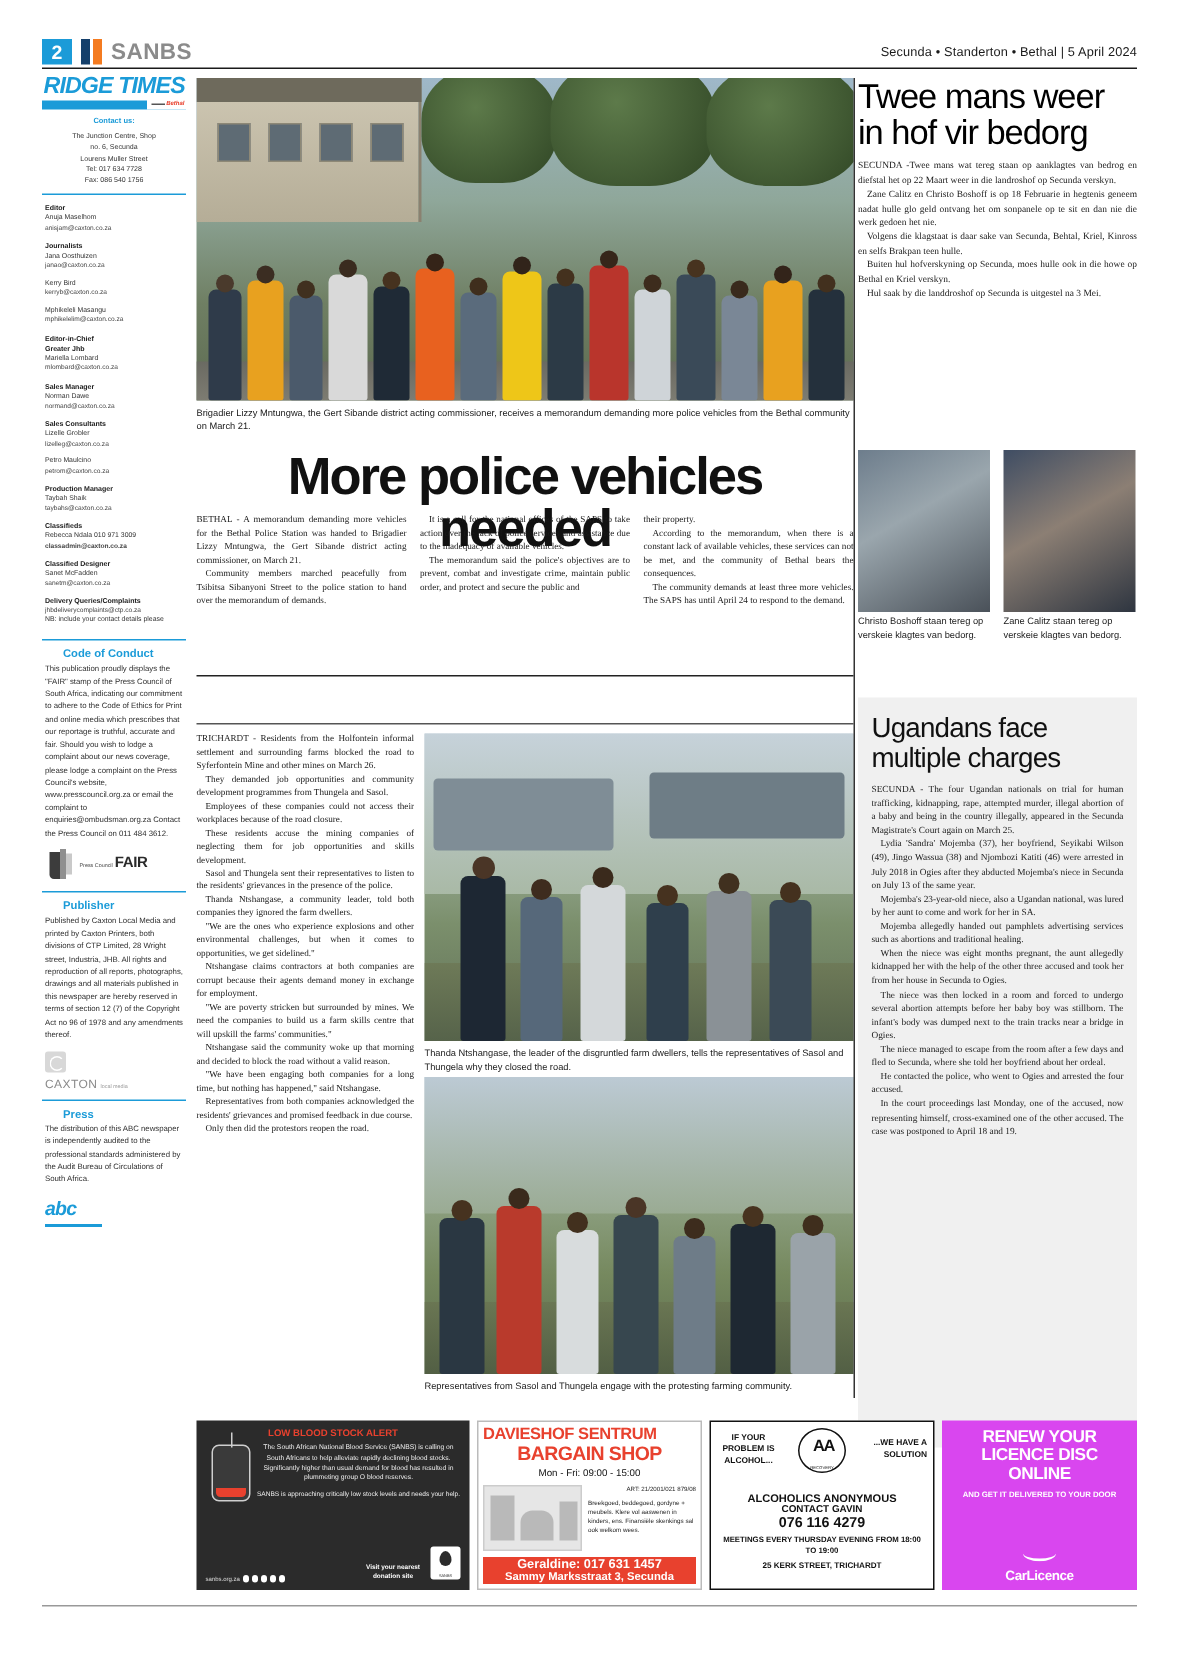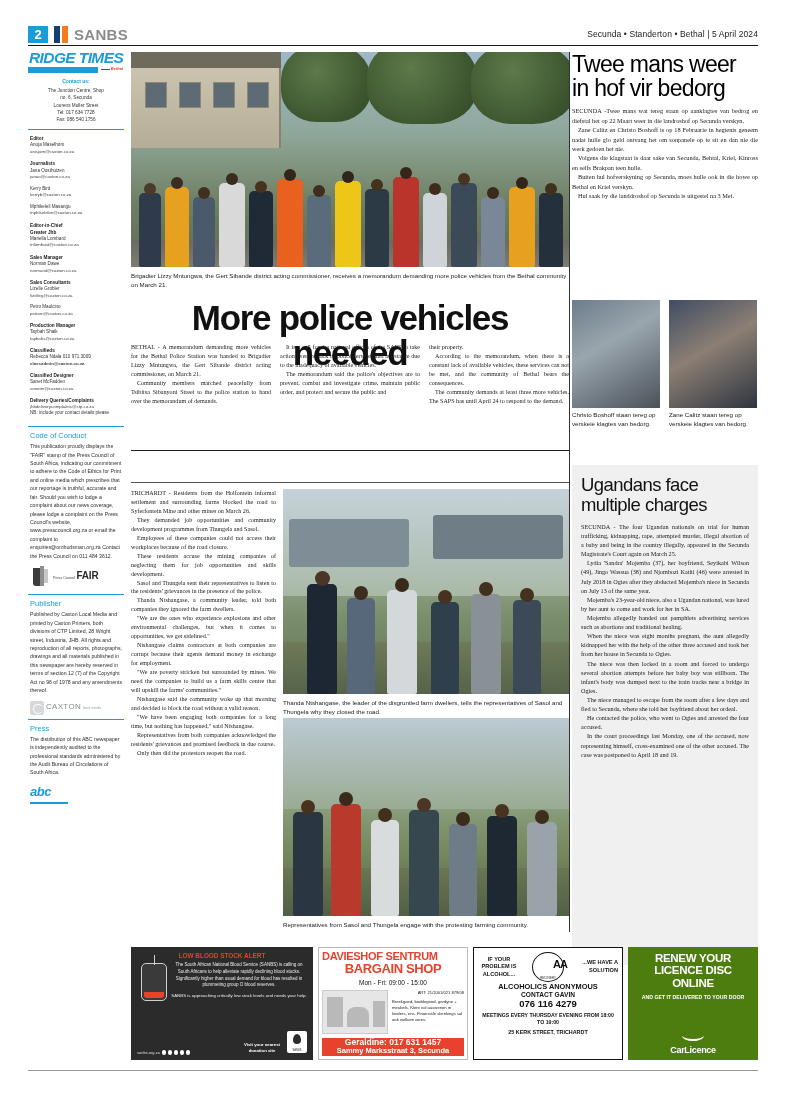--- a/index.html
+++ b/index.html
@@ -57,35 +57,35 @@
   .contact-line { font-size: 4.7px; line-height: 1.55; color: #333; }
 
   .staff { padding: 5px 2px 4px; border-bottom: 1.5px solid #1b9bd8; }
   .staff-grp { margin-bottom: 4.5px; }
   .staff-role { font-weight: bold; font-size: 4.7px; color: #1a1a1a; }
   .staff-name { font-size: 4.6px; color: #333; }
   .staff-mail { font-size: 4.4px; color: #444; }
   .staff-mail.b { font-weight: bold; }
 
   .codeblk { padding: 5px 2px 4px; border-bottom: 1.5px solid #1b9bd8; }
-  .blk-head { color: #1b9bd8; font-weight: normal; font-size: 7.5px; margin-bottom: 2px; line-height: 1.1; }
+  .blk-head { color: #1b9bd8; font-weight: bold; font-size: 7.5px; margin-bottom: 2px; line-height: 1.1; margin-left: 12px; }
   .blk-body { font-size: 5.2px; line-height: 1.62; color: #2e2e2e; }
 
   .fairlogo { display: flex; align-items: center; gap: 3px; margin: 6px 0 4px; padding-left: 3px; }
   .fair-mark { width: 17px; height: 20px; position: relative; }
   .fair-mark i { position: absolute; display: block; }
   .fm1 { left: 0; top: 2px; width: 7px; height: 18px; background: #3c3c3c; border-radius: 0 0 0 3px; }
   .fm2 { left: 7px; top: 0; width: 4px; height: 20px; background: #8f8f8f; }
   .fm3 { left: 11px; top: 3px; width: 4px; height: 14px; background: #c9c9c9; }
   .fair-txt { line-height: 1; }
   .fair-small { font-size: 3.6px; color: #3c3c3c; line-height: 1.15; }
   .fair-big { font-size: 10px; font-weight: bold; color: #2a2a2a; letter-spacing: -.2px; }
 
   .pubblk { padding: 5px 2px 4px; border-bottom: 1.5px solid #1b9bd8; }
-  .caxton { display: flex; flex-direction: row; gap: 2px; margin-top: 6px; }
+  .caxton { display: flex; flex-direction: column; gap: 2px; margin-top: 6px; }
   .cax-mark {
     width: 14px; height: 14px; background: #d8d8d8; border-radius: 2px;
     position: relative;
   }
   .cax-mark::after {
     content: ""; position: absolute; left: 3px; top: 3px; width: 8px; height: 8px;
     border: 1.6px solid #fff; border-radius: 50%; border-right-color: transparent;
   }
   .cax-row { display: flex; align-items: baseline; gap: 2px; }
   .cax-name { font-size: 8px; color: #8a8a8a; letter-spacing: .3px; }
@@ -243,29 +243,29 @@
   .dv-desc { font-size: 4.2px; line-height: 1.45; color: #222; margin-top: 4px; }
   .dv-bar { position: absolute; left: 3px; right: 3px; bottom: 3px; background: #e8412e; color: #fff; text-align: center; }
   .dv-b1 { font-weight: bold; font-size: 8.5px; line-height: 1.15; }
   .dv-b2 { font-weight: bold; font-size: 7.5px; line-height: 1.15; }
 
   .ad-aa { width: 150px; background: #fff; border: 1.2px solid #111; padding: 4px; text-align: center; }
   .aa-top { display: flex; align-items: center; justify-content: space-between; }
   .aa-side { font-size: 5.6px; font-weight: bold; line-height: 1.35; color: #111; width: 42px; }
   .aa-tri { width: 34px; height: 30px; position: relative; }
   .aa-circ { position: absolute; left: 1px; top: 0; width: 32px; height: 30px; border: 1.2px solid #111; border-radius: 50%; }
-  .aa-letters { position: absolute; left: 12px; top: 6px; width: 34px; text-align: center; font-size: 11px; font-weight: bold; color: #111; letter-spacing: -1px; }
+  .aa-letters { position: absolute; left: 1px; top: 6px; width: 34px; text-align: center; font-size: 11px; font-weight: bold; color: #111; letter-spacing: -1px; }
   .aa-sub { position: absolute; left: 0; bottom: 2px; width: 34px; text-align: center; font-size: 2.8px; color: #111; }
-  .aa-n1 { font-size: 7.4px; font-weight: bold; margin-top: 0; color: #111; }
+  .aa-n1 { font-size: 7.4px; font-weight: bold; margin-top: 12px; color: #111; }
   .aa-n2 { font-size: 6.6px; font-weight: bold; color: #111; }
   .aa-n3 { font-size: 9.5px; font-weight: bold; color: #111; }
   .aa-n4 { font-size: 5.2px; font-weight: bold; margin-top: 3px; color: #111; line-height: 1.4; }
   .aa-n5 { font-size: 5.4px; font-weight: bold; color: #111; margin-top: 2px; }
 
-  .ad-licence { width: 130px; background: #4d7c0f; color: #fff; padding: 5px 6px; text-align: center; position: relative; }
+  .ad-licence { width: 130px; background: #d946ef; color: #fff; padding: 5px 6px; text-align: center; position: relative; }
   .lc-t { font-size: 11.5px; font-weight: bold; line-height: 1.08; letter-spacing: -.3px; }
   .lc-s { font-size: 5.2px; font-weight: bold; margin-top: 5px; line-height: 1.35; }
   .lc-logo { position: absolute; left: 0; bottom: 5px; width: 100%; font-size: 9px; font-weight: bold; letter-spacing: -.3px; }
   .lc-swoosh { position: absolute; left: 50%; bottom: 19px; transform: translateX(-50%); width: 22px; height: 11px; border-bottom: 2px solid #fff; border-radius: 0 0 50% 50%; }
 
   .botline { position: absolute; left: 28px; top: 1070px; width: 730px; height: 1px; background: #999; }
 </style>
 </head>
 <body>
 

